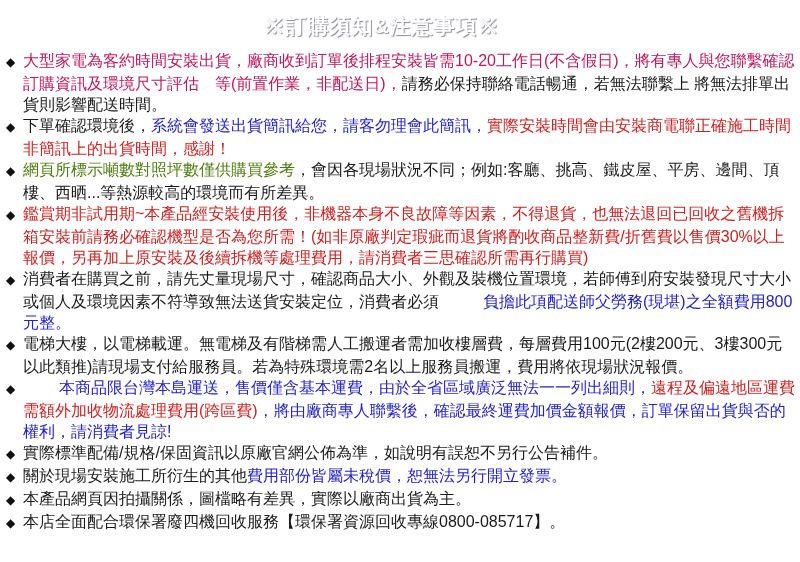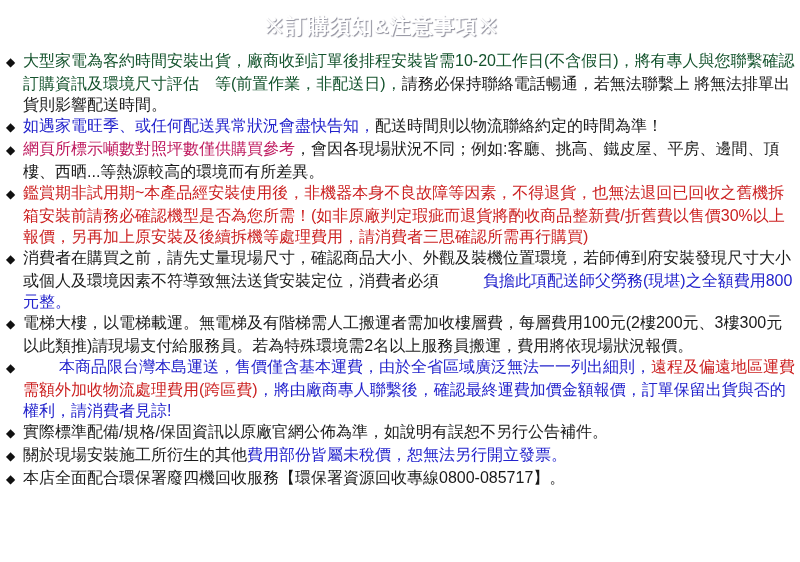--- a/index.html
+++ b/index.html
@@ -43,23 +43,24 @@
   }
 </style>
 </head>
 <body>
 
 <div class="header-bar">
   <span class="header-title">※訂購須知&amp;注意事項※</span>
 </div>
 
 <div class="notice-list">
-    <div class="bullet-item"><span class="bullet">◆</span><span style="color: #14532d;">大型家電為客約時間安裝出貨，廠商收到訂單後排程安裝皆需10-20工作日(不含假日)，將有專人與您聯繫確認訂購資訊及環境尺寸評估　等(前置作業，非配送日)，</span><span style="color: rgb(26, 26, 26);">請務必保持聯絡電話暢通，若無法聯繫上 將無法排單出貨則影響配送時間。</span></div>
-    <div class="bullet-item"><span class="bullet">◆</span><span style="color: rgb(35, 35, 204);">如遇家電旺季、或任何配送異常狀況會盡快告知，</span><span style="color: rgb(26, 26, 26);">配送時間則以物流聯絡約定的時間為準！</span></div>
-    <div class="bullet-item"><span class="bullet">◆</span><span style="color: #be185d;">網頁所標示噸數對照坪數僅供購買參考</span><span style="color: rgb(26, 26, 26);">，會因各現場狀況不同；例如:客廳、挑高、鐵皮屋、平房、邊間、頂樓、西晒...等熱源較高的環境而有所差異。</span></div>
+    <div class="bullet-item"><span class="bullet">◆</span><span style="color: #be185d;">大型家電為客約時間安裝出貨，廠商收到訂單後排程安裝皆需10-20工作日(不含假日)，將有專人與您聯繫確認訂購資訊及環境尺寸評估　等(前置作業，非配送日)，</span><span style="color: rgb(26, 26, 26);">請務必保持聯絡電話暢通，若無法聯繫上 將無法排單出貨則影響配送時間。</span></div>
+    <div class="bullet-item"><span class="bullet">◆</span><span style="color: rgb(26, 26, 26);">下單確認環境後，</span><span style="color: rgb(35, 35, 204);">系統會發送出貨簡訊給您，請客勿理會此簡訊，</span><span style="color: rgb(204, 34, 34);">實際安裝時間會由安裝商電聯正確施工時間非簡訊上的出貨時間，感謝！</span></div>
+    <div class="bullet-item"><span class="bullet">◆</span><span style="color: #4d7c0f;">網頁所標示噸數對照坪數僅供購買參考</span><span style="color: rgb(26, 26, 26);">，會因各現場狀況不同；例如:客廳、挑高、鐵皮屋、平房、邊間、頂樓、西晒...等熱源較高的環境而有所差異。</span></div>
     <div class="bullet-item"><span class="bullet">◆</span><span style="color: rgb(204, 34, 34);">鑑賞期非試用期~本產品經安裝使用後，非機器本身不良故障等因素，不得退貨，也無法退回已回收之舊機拆箱安裝前請務必確認機型是否為您所需！(如非原廠判定瑕疵而退貨將酌收商品整新費/折舊費以售價30%以上報價，另再加上原安裝及後續拆機等處理費用，請消費者三思確認所需再行購買)</span></div>
     <div class="bullet-item"><span class="bullet">◆</span><span style="color: rgb(26, 26, 26);">消費者在購買之前，請先丈量現場尺寸，確認商品大小、外觀及裝機位置環境，若師傅到府安裝發現尺寸大小或個人及環境因素不符導致無法送貨安裝定位，消費者必須</span><span style="color: rgb(35, 35, 204); margin-left: 44px;">負擔此項配送師父勞務(現堪)之全額費用800元整。</span></div>
     <div class="bullet-item"><span class="bullet">◆</span><span style="color: rgb(26, 26, 26); text-align: right;">電梯大樓，以電梯載運。無電梯及有階梯需人工搬運者需加收樓層費，每層費用100元(2樓200元、3樓300元以此類推)請現場支付給服務員。若為特殊環境需2名以上服務員搬運，費用將依現場狀況報價。</span></div>
     <div class="bullet-item"><span class="bullet">◆</span><span style="color: rgb(35, 35, 204); margin-left: 36px;">本商品限台灣本島運送，售價僅含基本運費，由於全省區域廣泛無法一一列出細則，</span><span style="color: rgb(204, 34, 34);">遠程及偏遠地區運費需額外加收物流處理費用(跨區費)</span><span style="color: rgb(35, 35, 204);">，將由廠商專人聯繫後，確認最終運費加價金額報價，訂單保留出貨與否的權利，請消費者見諒!</span></div>
     <div class="bullet-item"><span class="bullet">◆</span><span style="color: rgb(26, 26, 26);">實際標準配備/規格/保固資訊以原廠官網公佈為準，如說明有誤恕不另行公告補件。</span></div>
     <div class="bullet-item"><span class="bullet">◆</span><span style="color: rgb(26, 26, 26);">關於現場安裝施工所衍生的其他</span><span style="color: rgb(35, 35, 204);">費用部份皆屬未稅價，恕無法另行開立發票。</span></div>
+    <div class="bullet-item"><span class="bullet">◆</span><span style="color: rgb(26, 26, 26);">本產品網頁因拍攝關係，圖檔略有差異，實際以廠商出貨為主。</span></div>
     <div class="bullet-item"><span class="bullet">◆</span><span style="color: rgb(26, 26, 26);">本店全面配合環保署廢四機回收服務【環保署資源回收專線0800-085717】。</span></div>
   </div>
 
 </body></html>

